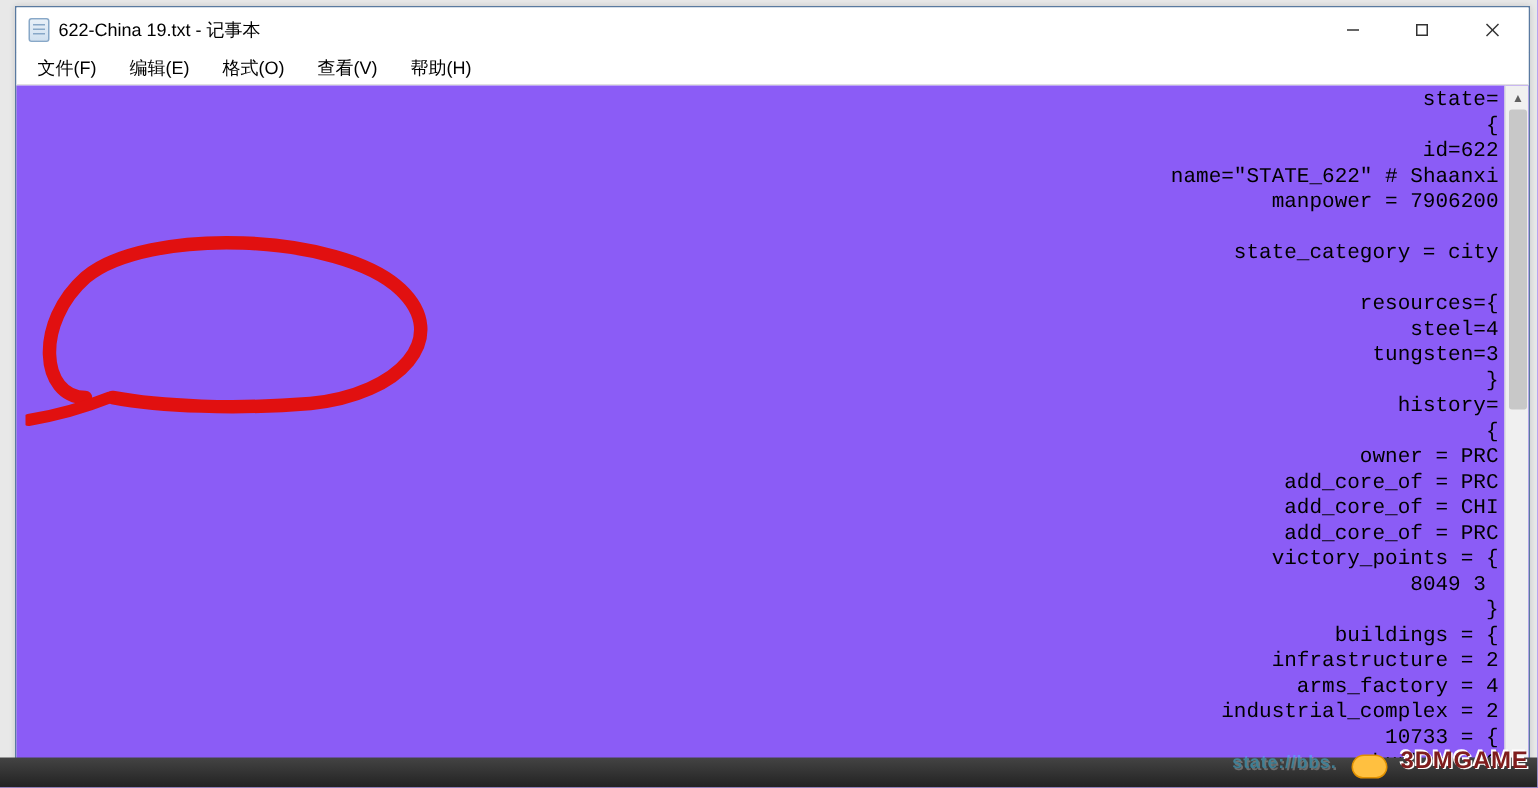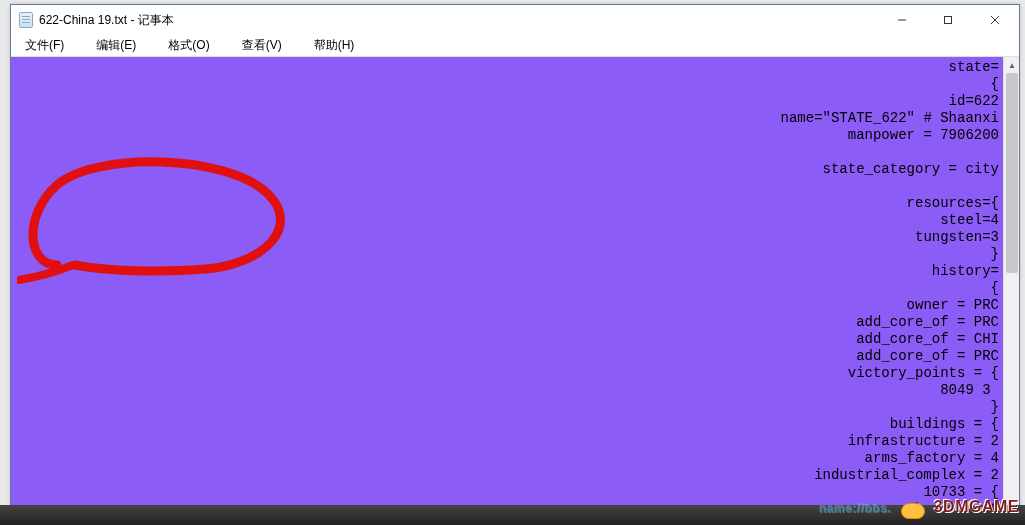--- a/index.html
+++ b/index.html
@@ -55,21 +55,21 @@
       font-size: 10px;
       color: #333;
     }
     .win-btn.close { width: 48px; }
     .win-btn svg { width: 10px; height: 10px; }
     .menubar {
       height: 22px;
       display: flex;
       align-items: center;
       padding-left: 6px;
-      gap: 16px;
+      gap: 6px;
       background: #fff;
       border-bottom: 1px solid #e0e0e0;
     }
     .menu-item { padding: 2px 8px; font-size: 12px; }
     .editor-wrap {
       flex: 1;
       position: relative;
       background: #8b5cf6;
       overflow: hidden;
       text-align: right;
@@ -230,16 +230,16 @@
       <div class="sb-thumb"></div>
       <div class="sb-btn" style="position:absolute;bottom:0;">▼</div>
     </div>
   </div>
 
 </div>
 
 <div class="bottom-strip"></div>
 
 <div class="watermark">
-  <span class="wm-url">name://bbs.</span>
+  <span class="wm-url">state://bbs.</span>
   <span class="wm-mas"></span>
   <span class="wm-brand">3DMGAME</span>
 </div>
 
 </body></html>

